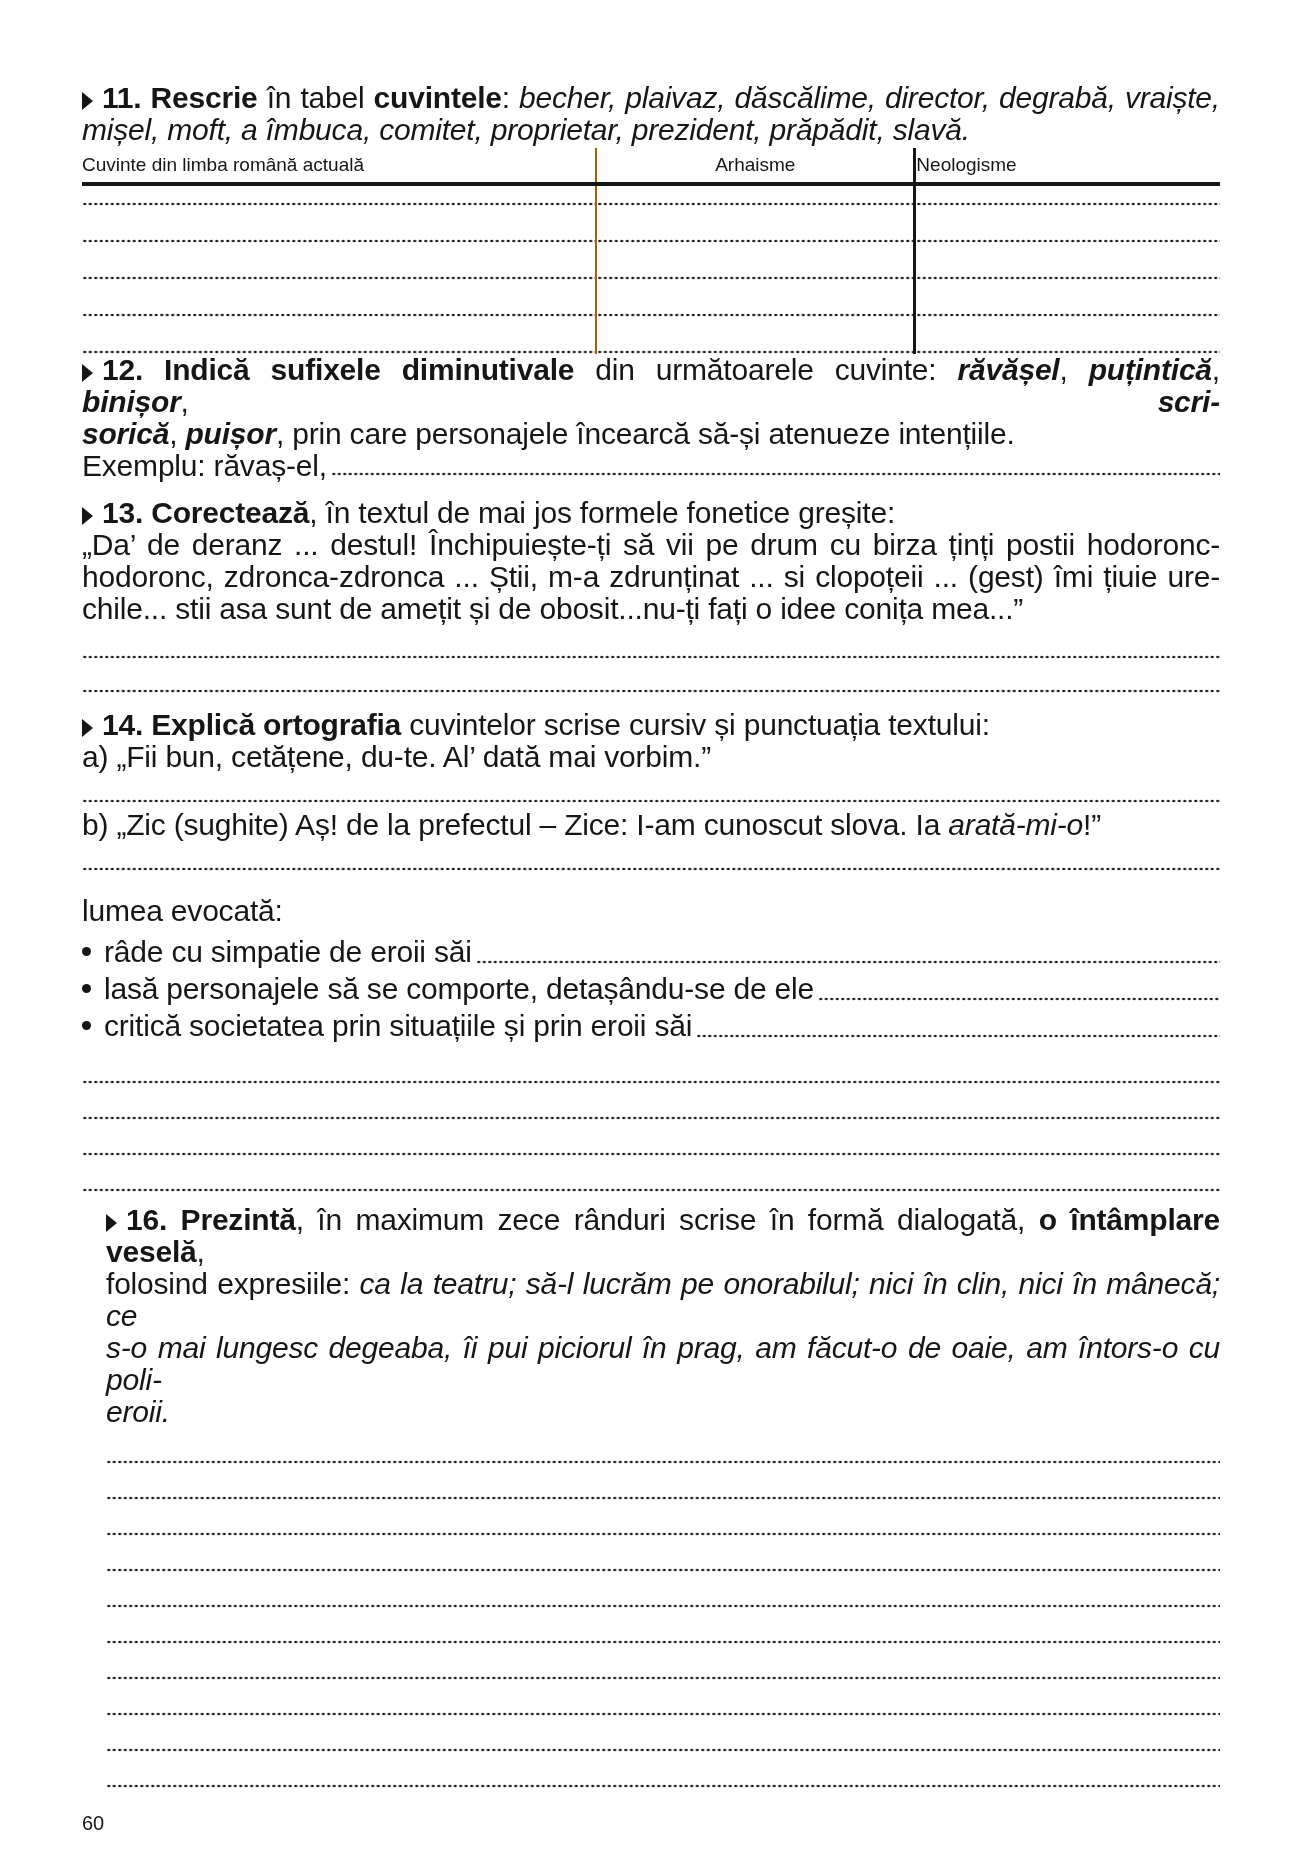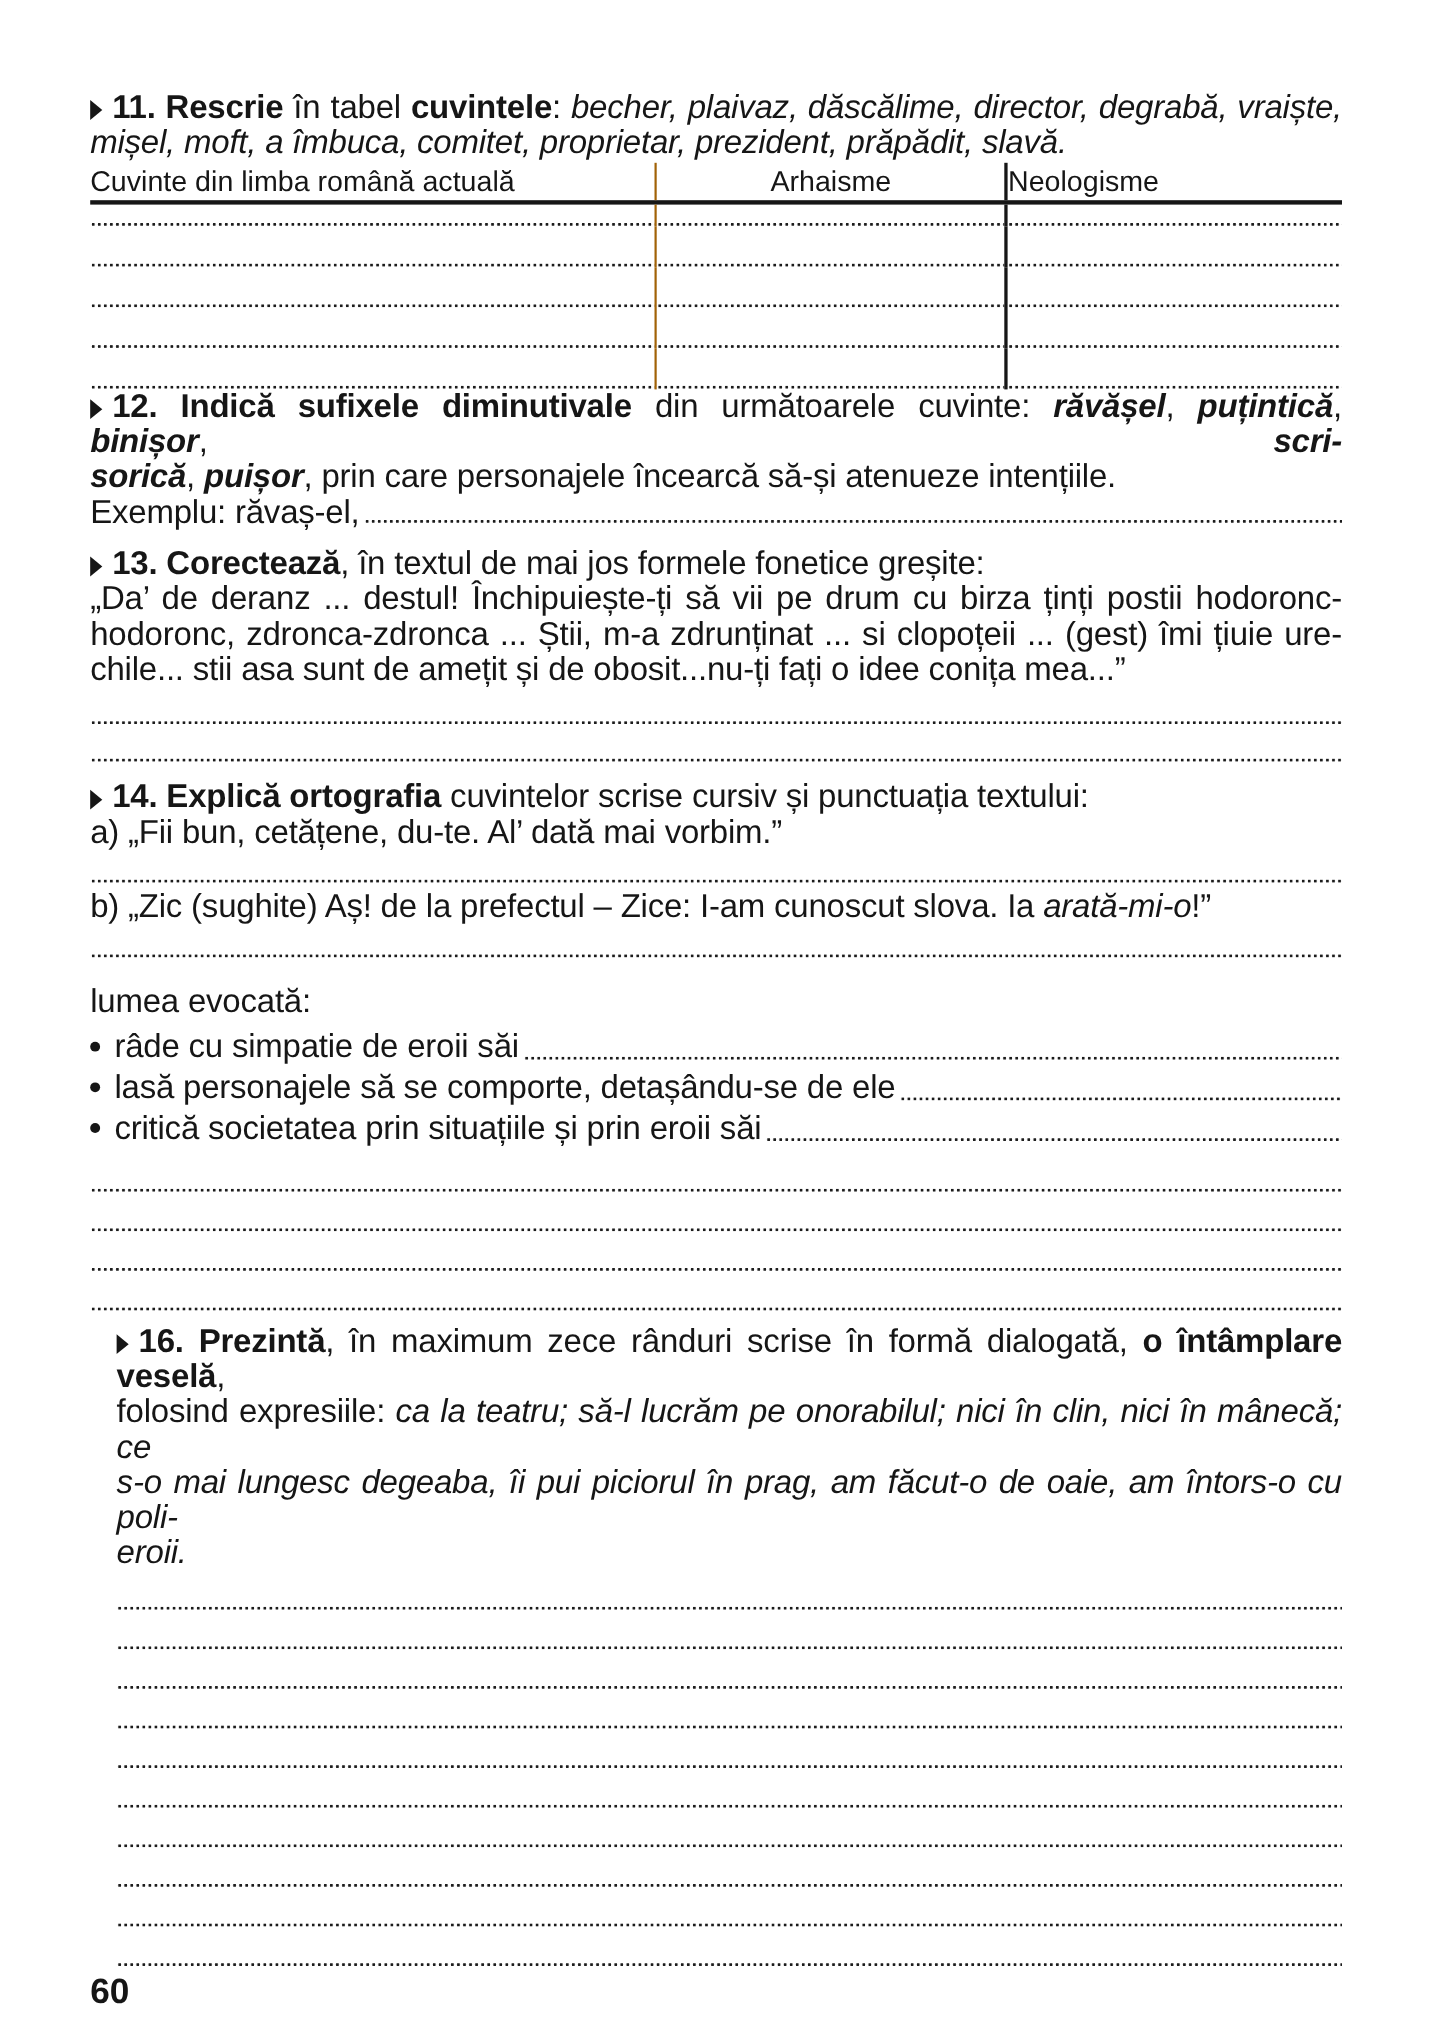--- a/index.html
+++ b/index.html
@@ -38,21 +38,21 @@
     background-position:left calc(100% - 6px);
     margin-left:4px;
   }
   .bullet{
     display:inline-block;width:9px;height:9px;border-radius:50%;
     background:#161616;margin-right:13px;align-self:center;flex:none;
   }
   
   .table{margin-top:2px;}
   .thead{display:flex;border-bottom:4px solid #161616;}
-  .th{font-size:26px;line-height:34px;height:34px;}
+  .th{font-size:19px;line-height:34px;height:34px;}
   .c1{width:45.3%;}
   .c2{width:27.9%;text-align:center;border-left:2px solid #a16207;border-right:3px solid #161616;}
   .c3{width:26.8%;}
   .trow{display:flex;}
   .td{height:37px;
     background-image:radial-gradient(circle,#1b1b1b 1.35px,transparent 1.6px);
     background-size:5.5px 4px;background-repeat:repeat-x;background-position:left bottom;
   }
   .r1 .td{height:20px;}
   .sec12{}
@@ -60,21 +60,21 @@
   .sec14{margin-top:16px;}
   .b-item{margin-top:6px;}
   .sec15{margin-top:24px;}
   .bullets{margin-top:6px;}
   .bullets .line{line-height:37px;}
   .sec16{margin-top:12px;margin-left:24px;}
   .wgroup13{margin-top:0;}
   .wgroup15{margin-top:4px;}
   .wgroup16{margin-top:0;}
   .wl-a{margin-top:0;}
-  .pageno{font-size:32px;font-weight:700;margin-top:4px;}
+  .pageno{font-size:20px;font-weight:400;margin-top:24px;}
 </style>
 </head>
 <body>
 
 <section>
   <div class="line just"><span class="tri"></span><span><span class="s-b">11. Rescrie</span><span class="s-n"> în tabel </span><span class="s-b">cuvintele</span><span class="s-n">: </span><span class="s-i">becher, plaivaz, dăscălime, director, degrabă, vraiște,</span></span></div>
   <div class="line wrapline"><span class="s-i">mișel, moft, a îmbuca, comitet, proprietar, prezident, prăpădit, slavă.</span></div>
 
   <div class="table">
     <div class="thead">

